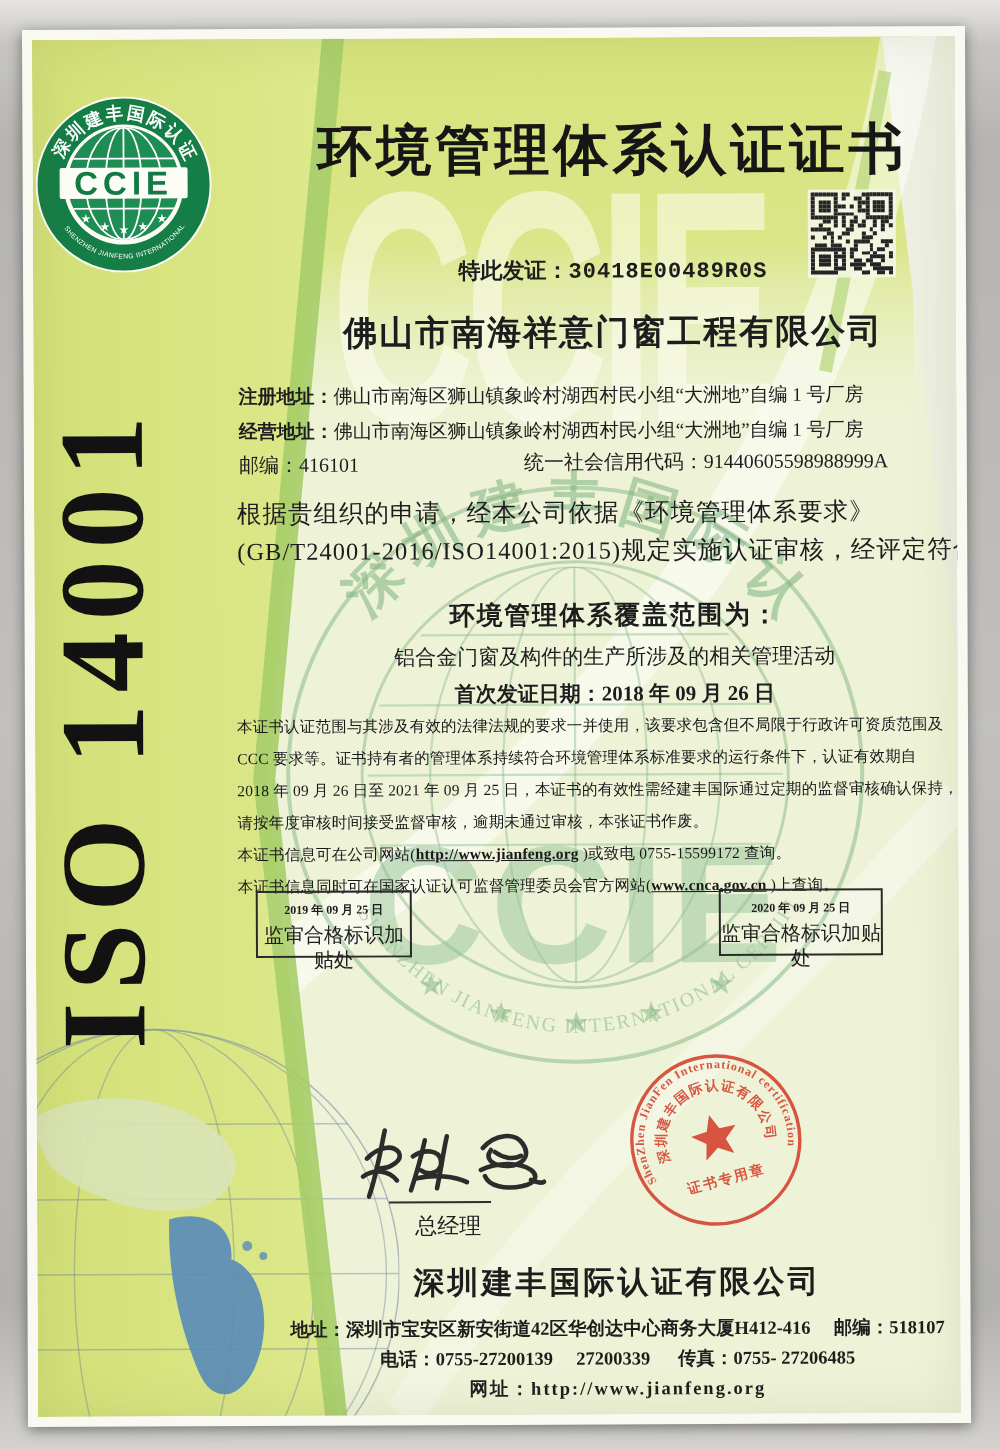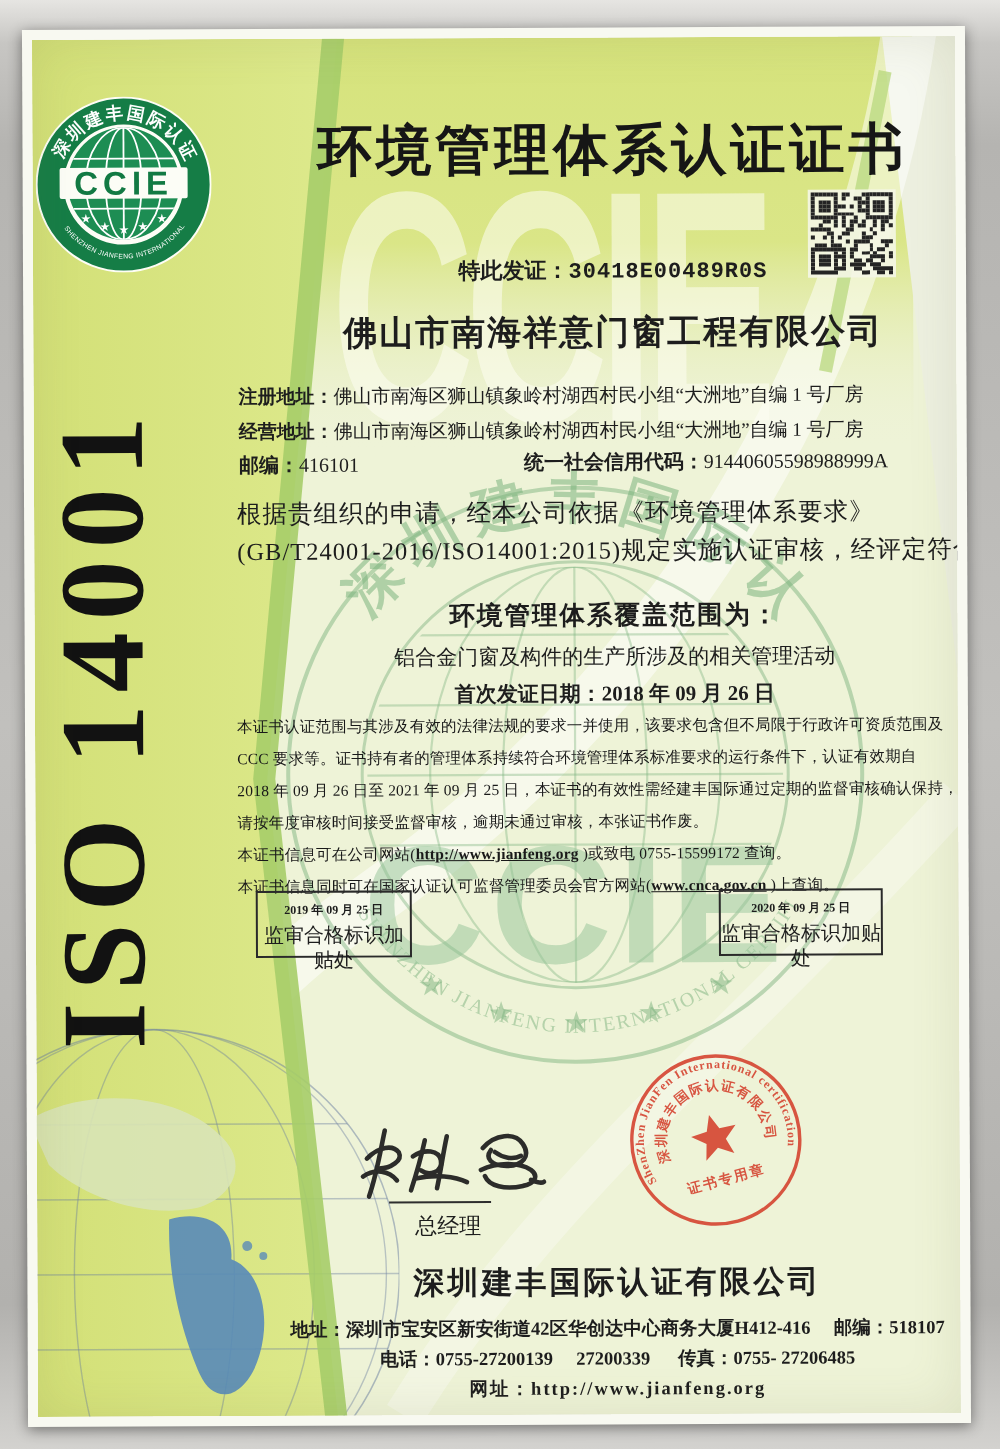--- a/index.html
+++ b/index.html
@@ -13,21 +13,21 @@
   .layer{position:absolute;left:0;top:0;}
   .abs{position:absolute;white-space:nowrap;}
   .col-c{position:absolute;left:240px;width:680px;text-align:center;white-space:nowrap;}
   .title{font-size:55px;font-weight:bold;letter-spacing:4px;color:#161616;}
   .certno{font-size:22px;font-weight:bold;}
   .certno .num{font-family:Liberation Mono, monospace;font-size:22px;letter-spacing:1px;}
   .company{font-size:34px;font-weight:bold;letter-spacing:2px;}
   .addr{font-size:19px;}
   .addr .lbl{font-weight:bold;margin-top:20px;}
   .meta{font-size:20px;}
-  .meta .lbl{font-weight:bold;text-align:right;}
+  .meta .lbl{font-weight:normal;text-align:right;}
   .para{font-size:24.5px;letter-spacing:1px;}
   .scope-title{font-size:25.5px;font-weight:bold;letter-spacing:2px;}
   .scope{font-size:21px;}
   .issue{font-size:21px;font-weight:bold;}
   .fine{font-size:15.5px;letter-spacing:.2px;color:#191919;}
   .fine .link{font-weight:bold;text-decoration:underline;}
   .stickerbox{position:absolute;border:2.5px solid #2a2a2a;text-align:center;padding-top:5px;background:rgba(255,255,255,.06);}
   .stickerbox .d{font-size:12px;font-weight:bold;line-height:25px;}
   .stickerbox .l{font-size:20px;line-height:25px;font-family:Liberation Serif, serif;}
   .sigline{position:absolute;border-top:2.5px solid #2e2e2e;}

